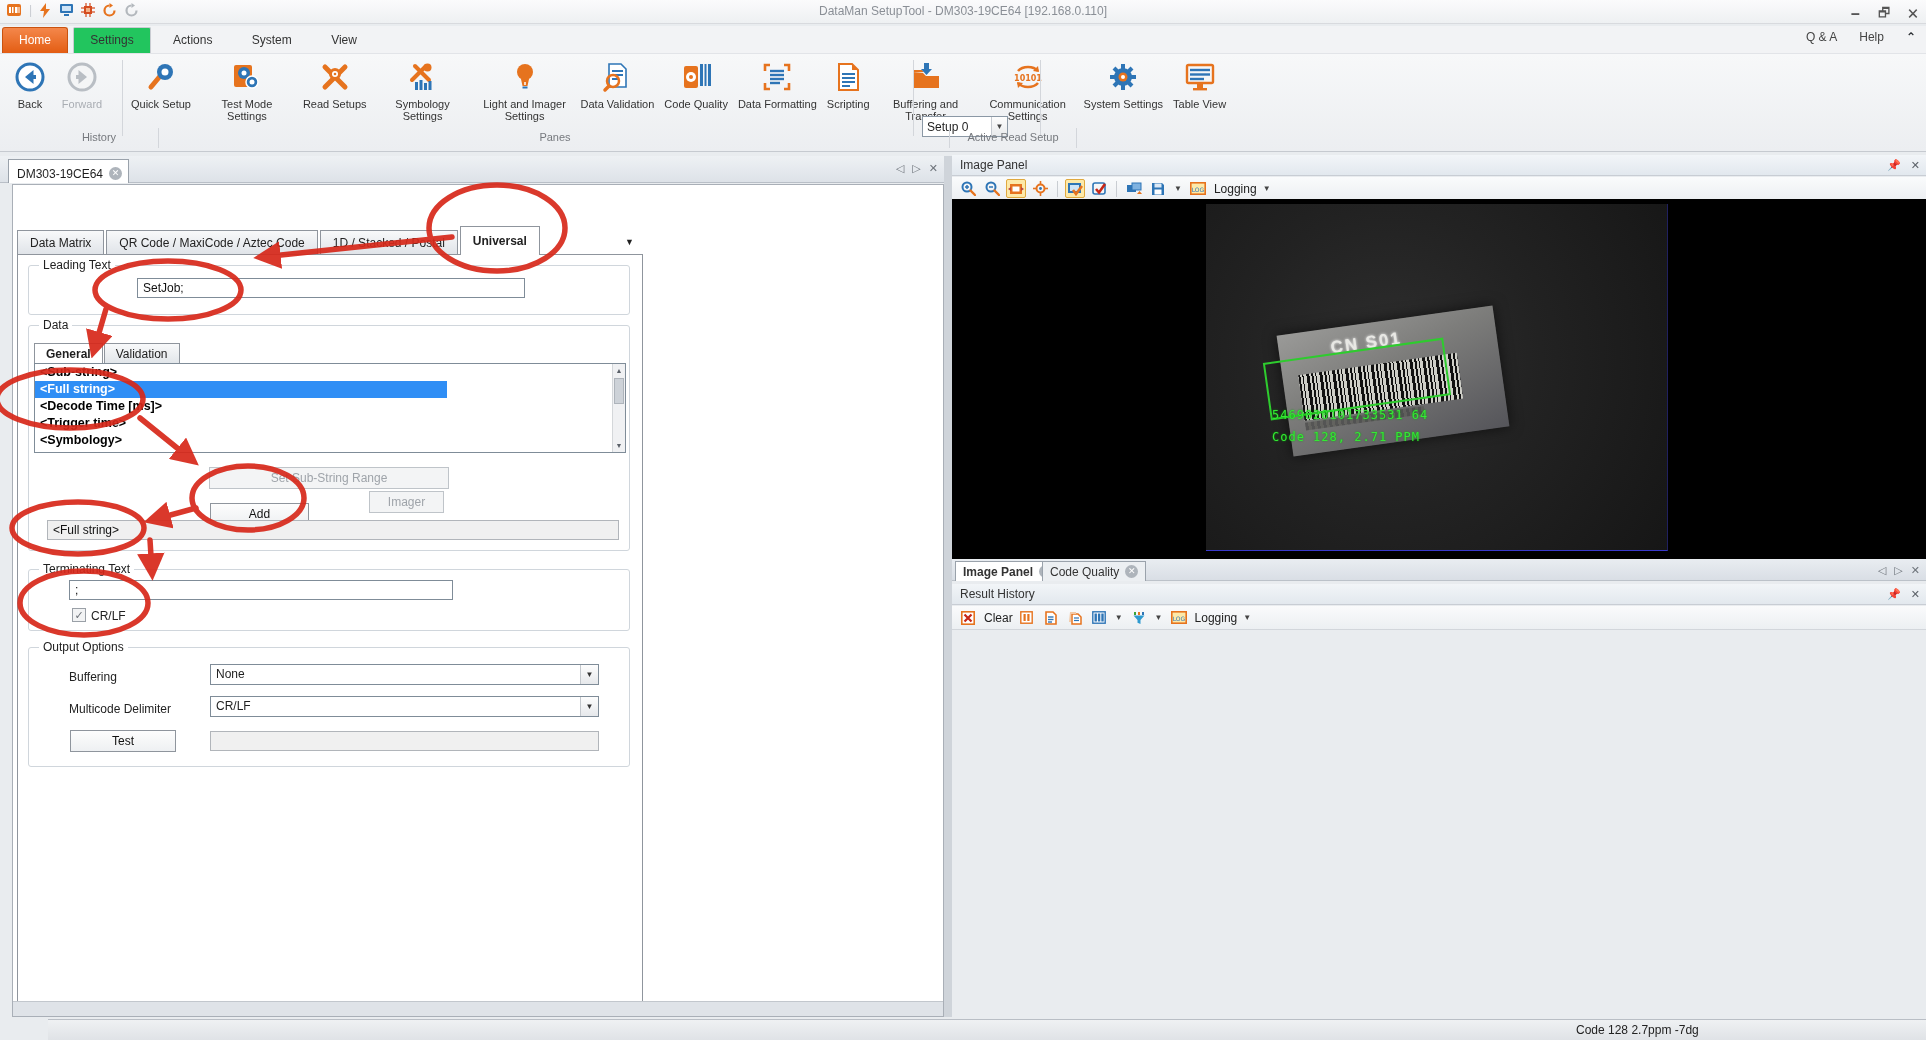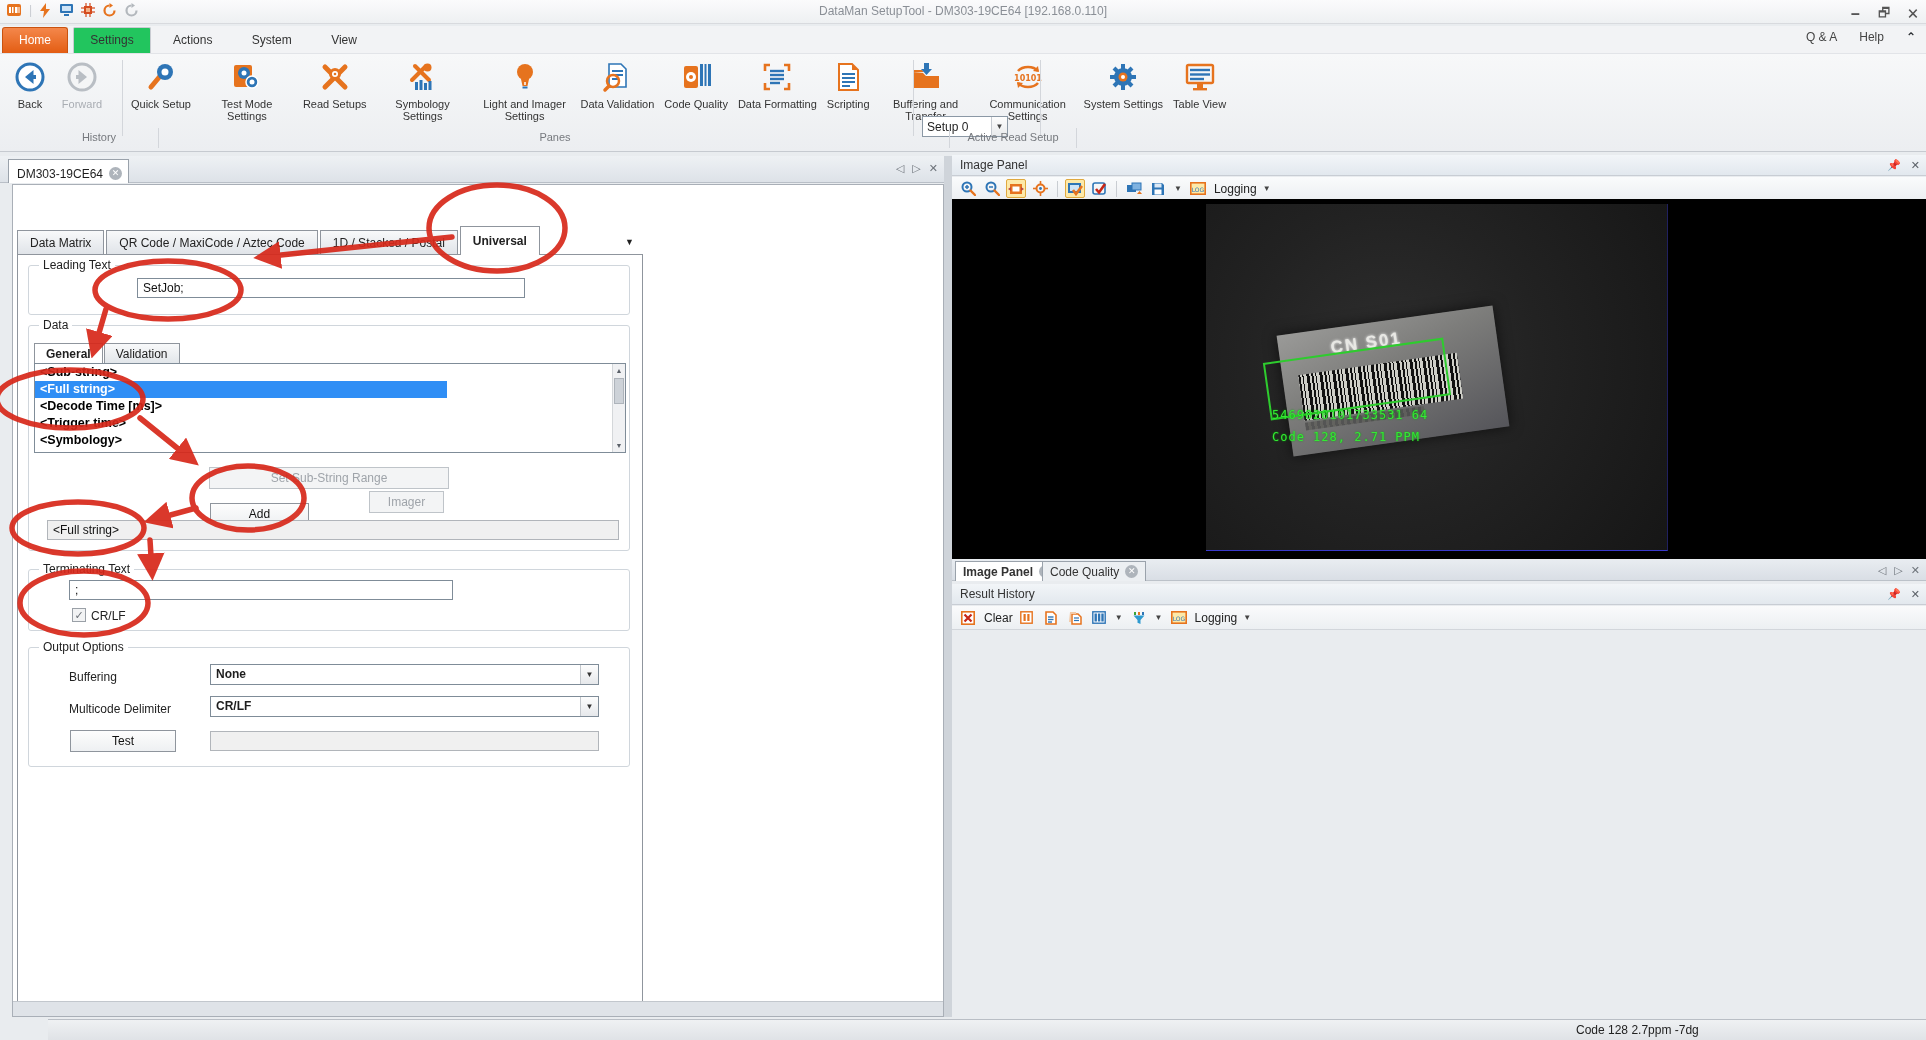--- a/index.html
+++ b/index.html
@@ -87,21 +87,21 @@
   #lscroll .thumb { margin:1px 1px; height:26px; background:#cdd2d8; border:1px solid #aeb4bb; }
 
   .wbtn { position:absolute; border:1px solid #8f959d; background:linear-gradient(#fdfdfd,#eef0f2);
     font-size:12px; text-align:center; color:#111; display:flex; align-items:center; justify-content:center; }
   .wbtn.disabled { background:#f3f4f5; color:#9fa4aa; border-color:#bfc4c9; }
 
   .cbox { position:absolute; width:14px; height:14px; border:1px solid #9aa0a7; background:#f2f3f4;
     display:flex; align-items:center; justify-content:center; font-size:11px; color:#6b7077; }
 
   .combo { position:absolute; border:1px solid #7f8c98; background:#fff; display:flex; height:21px; }
-  .combo .val { flex:1; padding:2px 5px; font-size:12px;font-weight:bold; }
+  .combo .val { flex:1; padding:2px 5px; font-size:12px; }
   .combo .dd { width:18px; border-left:1px solid #c3c7cc; background:linear-gradient(#fdfdfd,#e6e8eb);
     display:flex; align-items:center; justify-content:center; font-size:8px; color:#333; }
 
   .flabel { position:absolute; font-size:12px; color:#222; }
 
   
   #splitter { left:944px; top:156px; width:8px; height:861px; background:#cfd4da; }
   .panelhdr { position:absolute; left:952px; width:974px; height:21px; background:linear-gradient(#f2f5f8,#e2e8ee);
     border-bottom:1px solid #c8cdd4; font-size:12px; color:#333; display:flex; align-items:center; padding-left:8px; }
   .panelhdr .tools { position:absolute; right:6px; display:flex; gap:10px; color:#5b6168; font-size:11px; }

